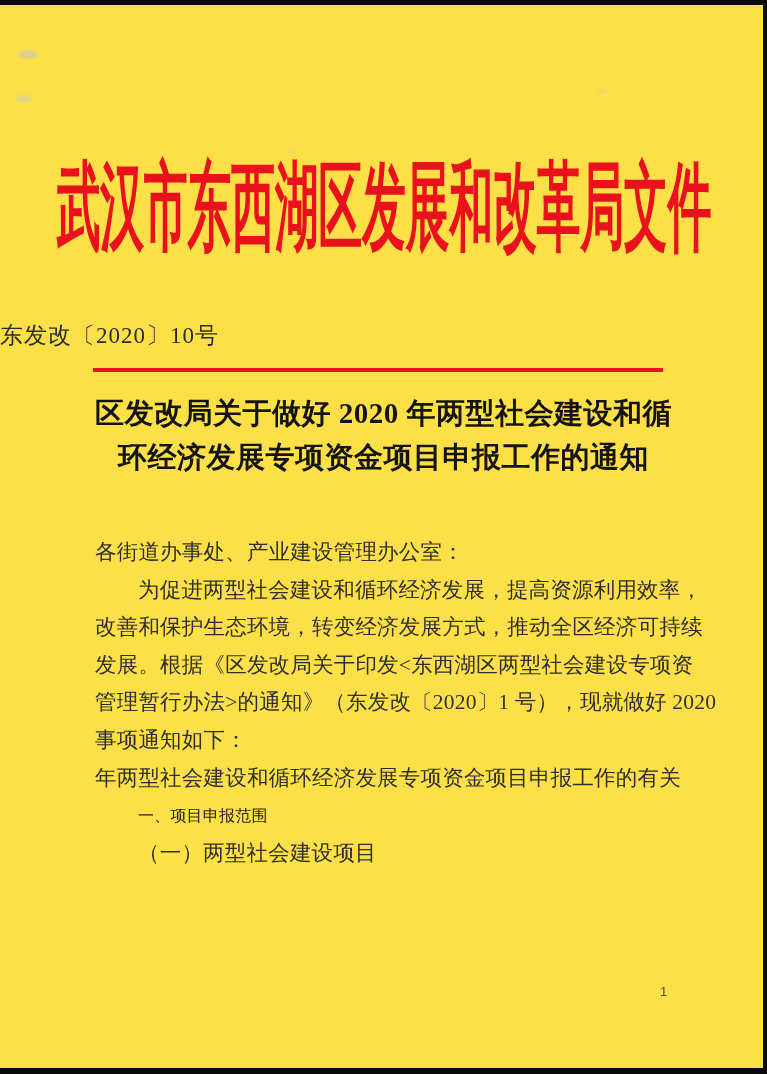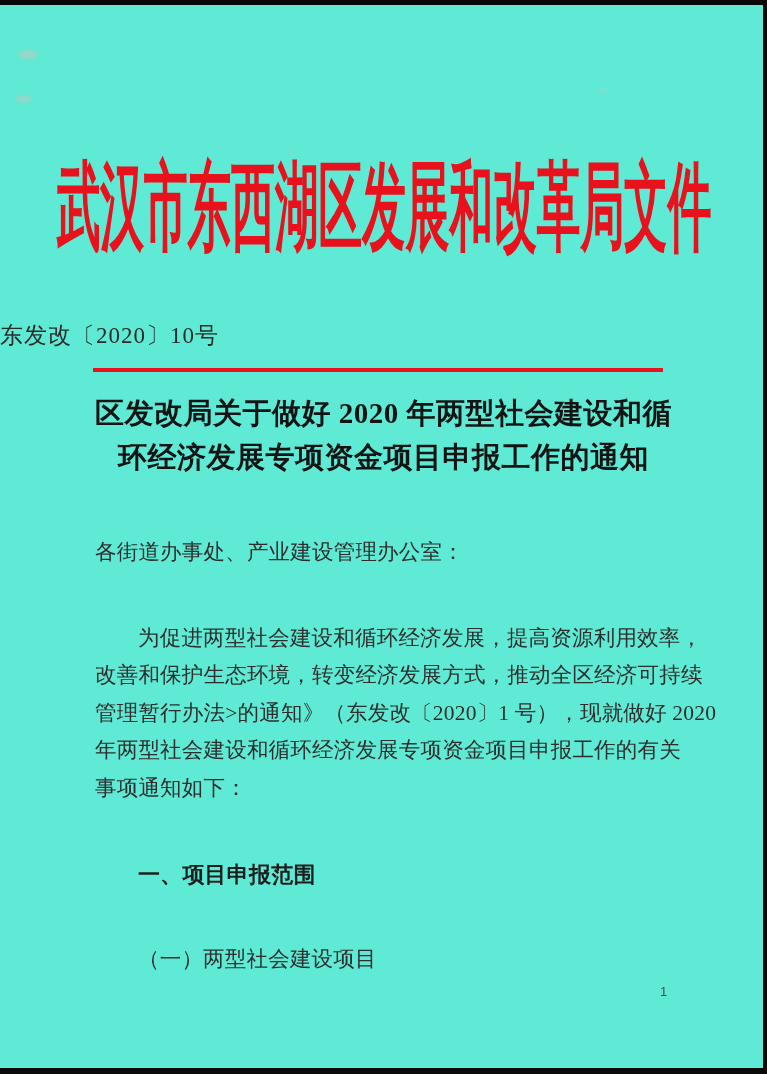--- a/index.html
+++ b/index.html
@@ -4,21 +4,21 @@
 <style>
   html, body {
     margin: 0;
     padding: 0;
     background: #ffffff;
   }
   .page {
     position: relative;
     width: 767px;
     height: 1074px;
-    background: #5eead4;
+    background: #fde047;
     overflow: hidden;
     font-family: "Liberation Serif", serif;
     color: #2e2e2e;
   }
   
   .edge-top    { position: absolute; top: 0; left: 0; width: 767px; height: 5px; background: #0a0a0a; }
   .edge-right  { position: absolute; top: 0; right: 0; width: 4px; height: 1074px; background: #0a0a0a; }
   .edge-bottom { position: absolute; bottom: 0; left: 0; width: 767px; height: 6px; background: #0a0a0a; }
   .speck {
     position: absolute;
@@ -82,25 +82,25 @@
     position: absolute;
     top: 534px;
     left: 95px;
     width: 584px;
     font-size: 21.5px;
     line-height: 37.6px;
     letter-spacing: 0.2px;
     color: #2e2e2e;
     white-space: nowrap;
   }
-  .body-text .indent { text-indent: 43px; margin-top: 48px; }
+  .body-text .indent { text-indent: 43px; }
   .body-text .heading {
     font-family: "Liberation Sans", sans-serif;
-    font-weight: bold;
-    font-size: 22px;
+    font-weight: normal;
+    font-size: 16px;
     color: #1d1d1d;
   }
   .page-num {
     position: absolute;
     top: 984px;
     left: 660px;
     font-size: 13px;
     color: #4a4a4a;
     font-family: "Liberation Sans", sans-serif;
   }
@@ -126,22 +126,23 @@
 
   <div class="doc-title">
     <div>区发改局关于做好 2020 年两型社会建设和循</div>
     <div>环经济发展专项资金项目申报工作的通知</div>
   </div>
 
   <div class="body-text">
     <div>各街道办事处、产业建设管理办公室：</div>
     <div class="indent">为促进两型社会建设和循环经济发展，提高资源利用效率，</div>
     <div>改善和保护生态环境，转变经济发展方式，推动全区经济可持续</div>
+    <div>发展。根据《区发改局关于印发&lt;东西湖区两型社会建设专项资</div>
     <div>管理暂行办法&gt;的通知》（东发改〔2020〕1 号），现就做好 2020</div>
+    <div>事项通知如下：</div>
     <div>年两型社会建设和循环经济发展专项资金项目申报工作的有关</div>
-    <div>事项通知如下：</div>
     <div class="indent heading">一、项目申报范围</div>
     <div class="indent">（一）两型社会建设项目</div>
   </div>
 
   <div class="page-num">1</div>
 
 </div>
 
 </body></html>

